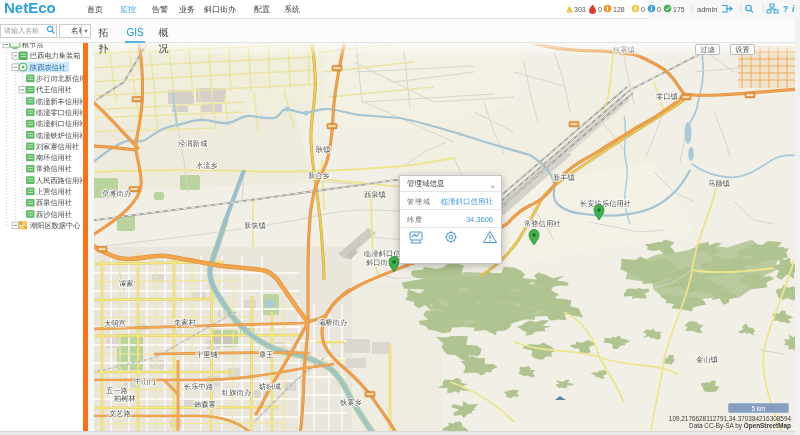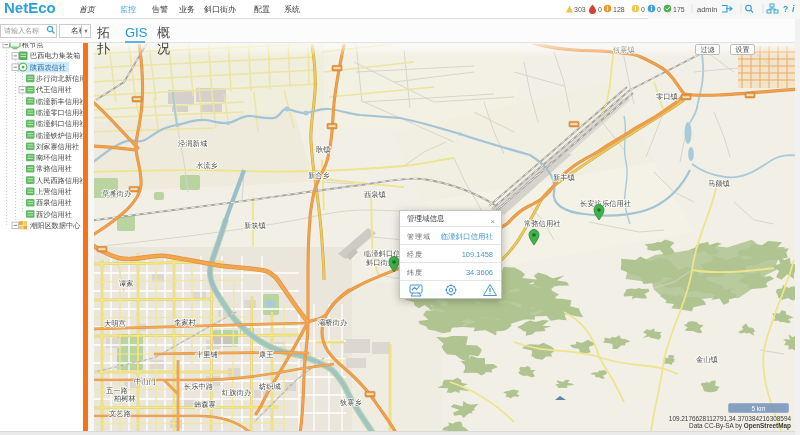--- a/index.html
+++ b/index.html
@@ -9,50 +9,50 @@
 #nav{position:absolute;left:0;top:0;width:648px;height:19px;background:#ffffff;border-bottom:1px solid #dcdcdc;z-index:30;}
 #logo{position:absolute;left:4px;top:-1px;font-size:15px;font-weight:bold;color:#2ba1dc;}
 .mi{position:absolute;top:0px;height:19px;line-height:19px;font-size:8px;color:#333;}
 .mi.act{color:#3fa9e0;}
 
 #bar2{position:absolute;left:0;top:19px;width:800px;height:24px;background:#fcfcfc;border-bottom:1px solid #e3e3e3;z-index:25;}
 #searchbox{position:absolute;left:0px;top:24px;width:57px;height:14px;border:1px solid #cccccc;background:#fff;font-size:7px;color:#999;line-height:12px;padding-left:3px;z-index:26;}
 #mag{position:absolute;left:46px;top:25px;z-index:27;}
 #namebox{position:absolute;left:59px;top:24px;width:32px;height:14px;border:1px solid #cccccc;background:#fff;font-size:7.5px;color:#444;line-height:12px;padding-left:11px;z-index:26;}
 #arrbox{position:absolute;left:81px;top:24px;width:10px;height:14px;border:1px solid #cccccc;background:#fdfdfd;z-index:26;font-size:5.5px;color:#777;text-align:center;line-height:12px;}
-.tab{position:absolute;top:25px;height:18px;line-height:16px;font-size:13px;color:#444;z-index:26;text-align:center;}
+.tab{position:absolute;top:25px;height:18px;line-height:16px;font-size:10px;color:#444;z-index:26;text-align:center;}
 .tab.act{color:#2196d3;border-bottom:2px solid #5db4e4;}
 
 #panel{position:absolute;left:0;top:19px;width:88px;height:413px;background:#ffffff;border-right:5px solid #f97316;z-index:20;overflow:hidden;}
 
 #map{position:absolute;left:94px;top:44px;width:701px;height:387px;overflow:hidden;background:#f2efe7;}
 #btn1,#btn2{position:absolute;top:44px;width:25px;height:11px;background:#fcfcfc;border:1px solid #bdbdbd;border-radius:2px;font-size:7px;color:#444;text-align:center;line-height:9px;z-index:40;}
 #btn1{left:695px;}
 #btn2{left:730px;}
 
-#popup{position:absolute;left:399px;top:175px;width:103px;height:89px;background:#fff;border:1px solid #c5c5c5;box-shadow:0 2px 8px rgba(0,0,0,0.25);z-index:50;font-size:7px;margin-top:35px;}
+#popup{position:absolute;left:399px;top:175px;width:103px;height:89px;background:#fff;border:1px solid #c5c5c5;box-shadow:0 2px 8px rgba(0,0,0,0.25);z-index:50;font-size:7px;}
 #popup .hd{height:15px;line-height:16px;padding-left:7px;color:#333;font-size:7.5px;}
 #popup .x{position:absolute;right:6px;top:3px;color:#999;font-size:8px;}
 .prow{height:18px;border-top:1px solid #e5e5e5;position:relative;}
 .plab{position:absolute;left:7px;top:5px;color:#666;letter-spacing:1px;}
 .pval{position:absolute;right:8px;top:5px;color:#4596d1;font-size:7.5px;}
 #icorow{height:19px;border-top:1px solid #e5e5e5;position:relative;}
 
 #scale{position:absolute;left:728px;top:403px;width:61px;height:10px;background:rgba(108,139,182,0.8);border:1px solid #9ab0cc;border-radius:2px;color:#fff;font-size:6.5px;text-align:center;line-height:9px;z-index:40;}
 #attr{position:absolute;right:9px;top:415px;text-align:right;font-size:6.4px;color:#3a3a3a;z-index:40;line-height:7px;}
 #bottomstrip{position:absolute;left:0;top:431px;width:800px;height:4px;background:#eaeaea;z-index:35;border-top:1px solid #dadada;}
 #rightstrip{position:absolute;left:795px;top:19px;width:5px;height:416px;background:#f1f1f1;z-index:35;}
 </style>
 </head>
 <body>
 <div id="app">
 
   <div id="nav">
     <div id="logo">NetEco</div>
-    <div class="mi" style="left:79px;font-style:italic;">首页</div>
+    <div class="mi" style="left:87px;">首页</div>
     <div class="mi act" style="left:120px;">监控</div>
     <div class="mi" style="left:152px;">告警</div>
     <div class="mi" style="left:179px;">业务</div>
     <div class="mi" style="left:204px;">斜口街办</div>
     <div class="mi" style="left:254px;">配置</div>
     <div class="mi" style="left:284px;">系统</div>
     <svg style="position:absolute;left:560px;top:0;" width="240" height="19">
       <path d="M6,12.5 L9.5,5.5 L13,12.5 Z" fill="#eec24f"></path>
       <text x="14" y="11.5" font-size="7" fill="#555">303</text>
       <path d="M32.5,4.5 C32.5,4.5 29,8.5 29,10.6 A3.5,3.5 0 0 0 36,10.6 C36,8.5 32.5,4.5 32.5,4.5 Z" fill="#d8402f"></path>
@@ -598,24 +598,20 @@
   <div id="btn1">过滤</div>
   <div id="btn2">设置</div>
 
   <div id="popup">
     <div class="hd">管理域信息<span class="x">×</span></div>
     <div class="prow">
         <span class="plab">管理域</span>
         <span class="pval">临潼斜口信用社</span>
       </div>
     <div class="prow">
-        <span class="plab">经度</span>
-        <span class="pval">109.1458</span>
-      </div>
-    <div class="prow">
         <span class="plab">纬度</span>
         <span class="pval">34.3606</span>
       </div>
     <div id="icorow">
       <svg width="101" height="18">
         <g stroke="#4596d1" fill="none" stroke-width="1">
           <rect x="10" y="4" width="12" height="8" rx="1"></rect>
           <path d="M12,9 l2.5,-2.5 2,2 3,-3.5" stroke-width="1.1"></path>
           <path d="M13,12 l-2,3 h10 l-2,-3"></path>
         </g>

